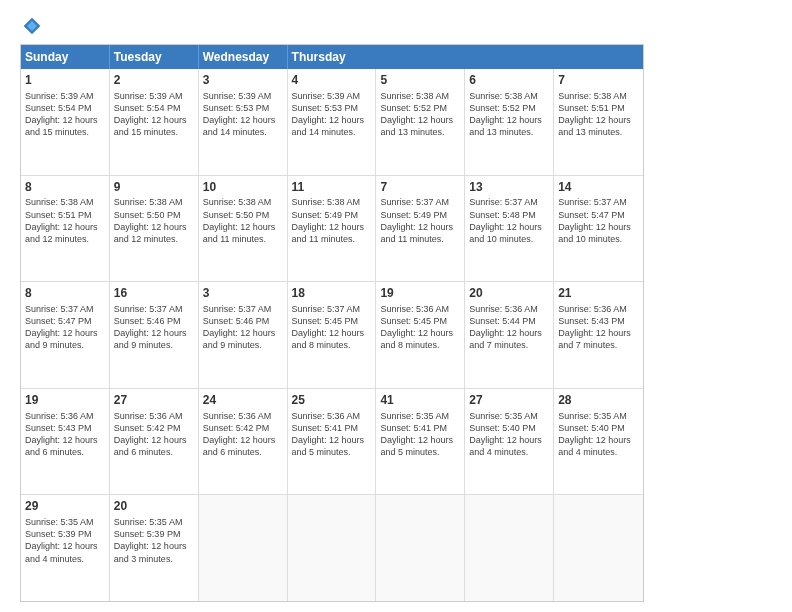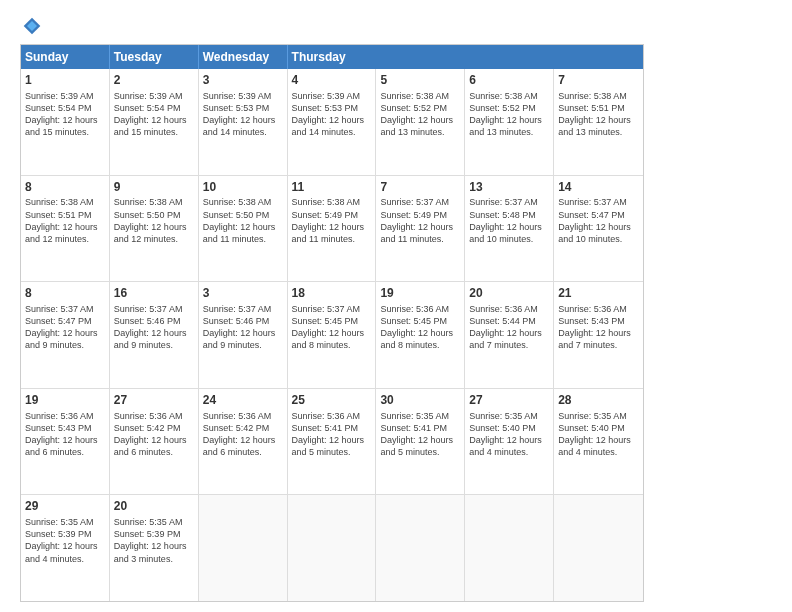--- a/index.html
+++ b/index.html
@@ -319,21 +319,21 @@
 and 6 minutes.</div>
           </div>
           <div class="cal-cell">
             <span class="day-num">25</span>
             <div class="cell-text" style="white-space: pre-line;">Sunrise: 5:36 AM
 Sunset: 5:41 PM
 Daylight: 12 hours
 and 5 minutes.</div>
           </div>
           <div class="cal-cell">
-            <span class="day-num">30</span>
+            <span class="day-num">41</span>
             <div class="cell-text" style="white-space: pre-line;">Sunrise: 5:35 AM
 Sunset: 5:41 PM
 Daylight: 12 hours
 and 5 minutes.</div>
           </div>
           <div class="cal-cell">
             <span class="day-num">27</span>
             <div class="cell-text" style="white-space: pre-line;">Sunrise: 5:35 AM
 Sunset: 5:40 PM
 Daylight: 12 hours

